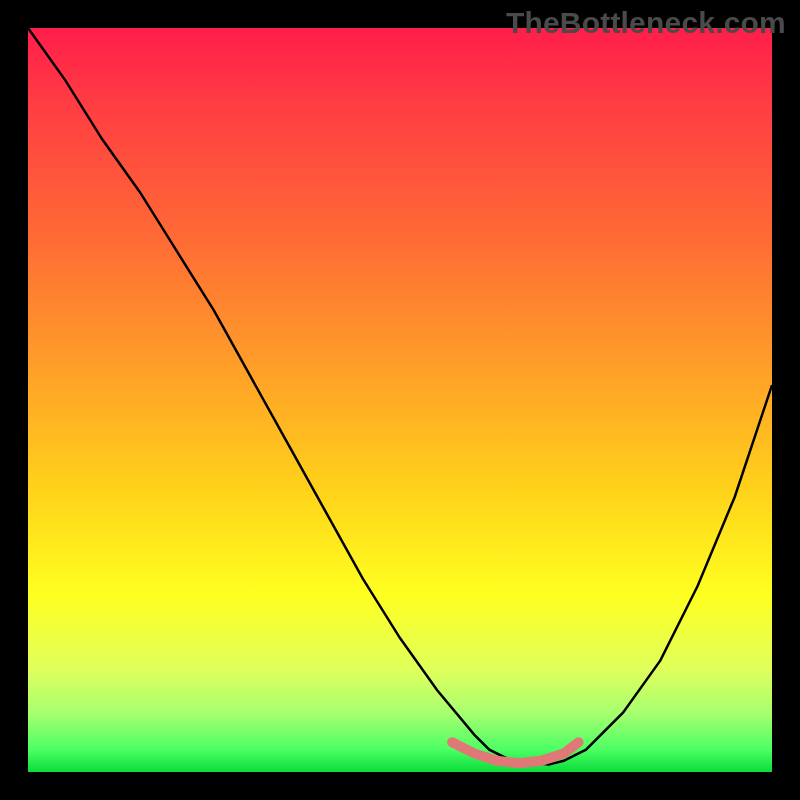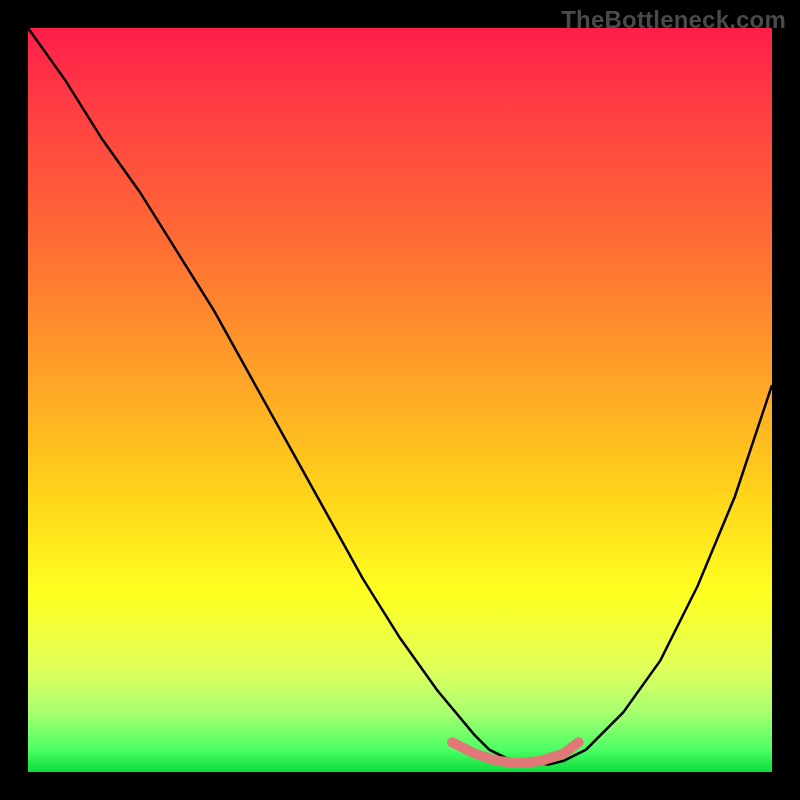--- a/index.html
+++ b/index.html
@@ -8,21 +8,21 @@
     position: relative;
     width: 800px;
     height: 800px;
     background: #000;
   }
   .watermark {
     position: absolute;
     top: 6px;
     right: 14px;
     font-family: Arial, Helvetica, sans-serif;
-    font-size: 24px;
+    font-size: 30px;
     font-weight: 600;
     color: #4a4a4a;
     letter-spacing: 0.2px;
     z-index: 10;
   }
   .plot-area {
     position: absolute;
     left: 28px;
     top: 28px;
     width: 744px;

